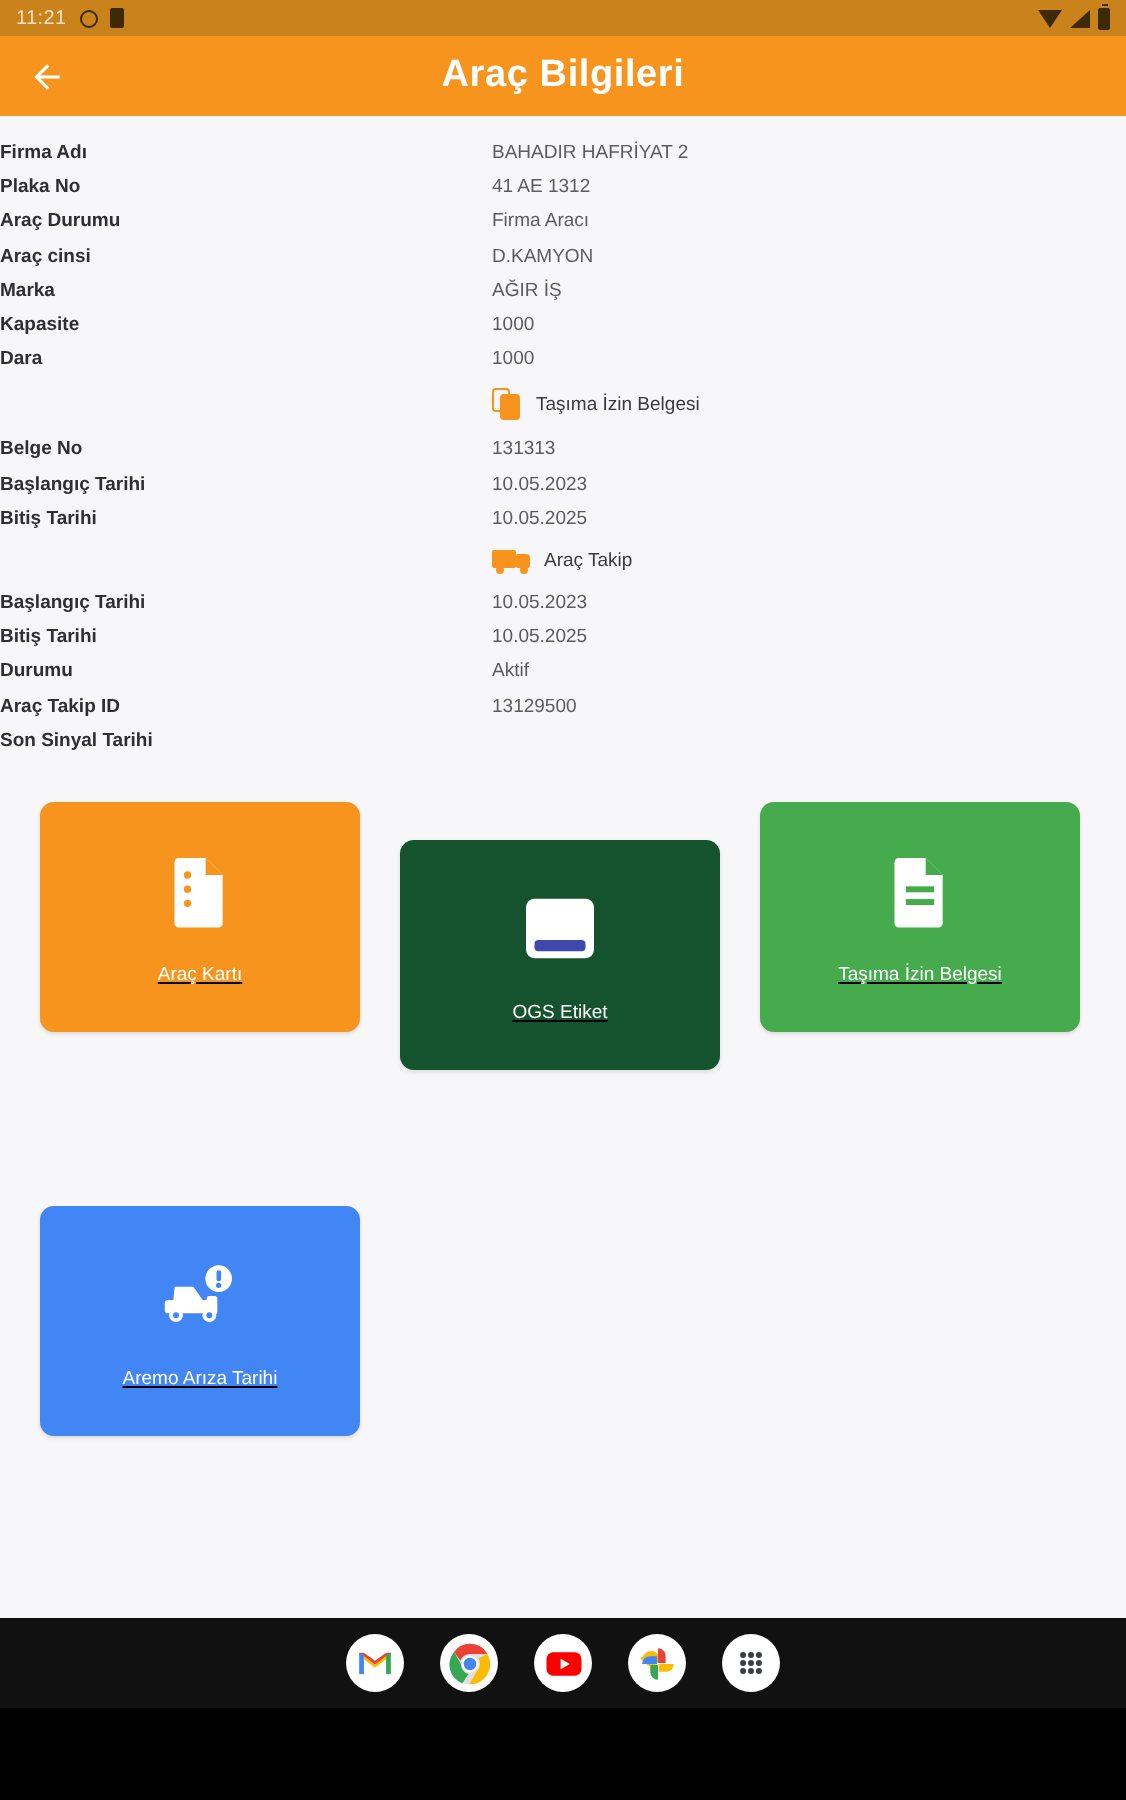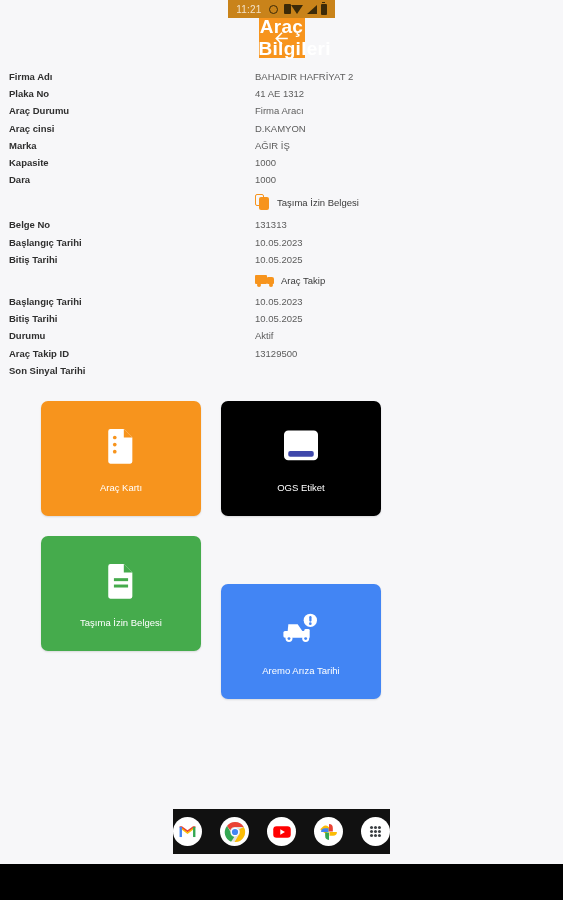--- a/index.html
+++ b/index.html
@@ -13,21 +13,20 @@
     font-family: "Liberation Sans", sans-serif;
     overflow: hidden;
   }
   .device {
     position: relative;
     width: 563px;
     height: 864px;
     background: #f7f7f9;
     display: flex;
     flex-direction: column;
-    align-items: center;
   }
 
   
   .statusbar {
     height: 18px;
     background: #c9831a;
     display: flex;
     align-items: center;
     padding: 0 8px;
     box-sizing: border-box;
@@ -197,23 +196,24 @@
     background: #f7941d;
   }
   .icon-truck .w1 { left: 2px; }
   .icon-truck .w2 { right: 1px; }
 
   
   .cards {
     display: flex;
     flex-wrap: wrap;
     gap: 20px;
-    padding: 22px 0 0 32px;
+    padding: 22px 0 0 20px;
     width: 545px;
     box-sizing: border-box;
+    text-decoration: underline;
   }
   .card {
     width: 160px;
     height: 115px;
     border-radius: 7px;
     display: flex;
     flex-direction: column;
     align-items: center;
     justify-content: center;
     cursor: pointer;
@@ -226,21 +226,21 @@
     justify-content: center;
     margin-bottom: 14px;
   }
   .card .card-label {
     font-size: 9.5px;
     color: #ffffff;
     text-align: center;
     padding: 0 6px;
   }
   .card-orange { background: #f7941d; }
-  .card-indigo { background: #000000; }
+  .card-indigo { background: #14532d; margin-top: 19px; }
   .card-green  { background: #45ab4c; }
   .card-blue   { background: #4285f4; margin-top: 48px; }
 
   
   .dock {
     height: 45px;
     background: #111111;
     display: flex;
     align-items: center;
     justify-content: center;

